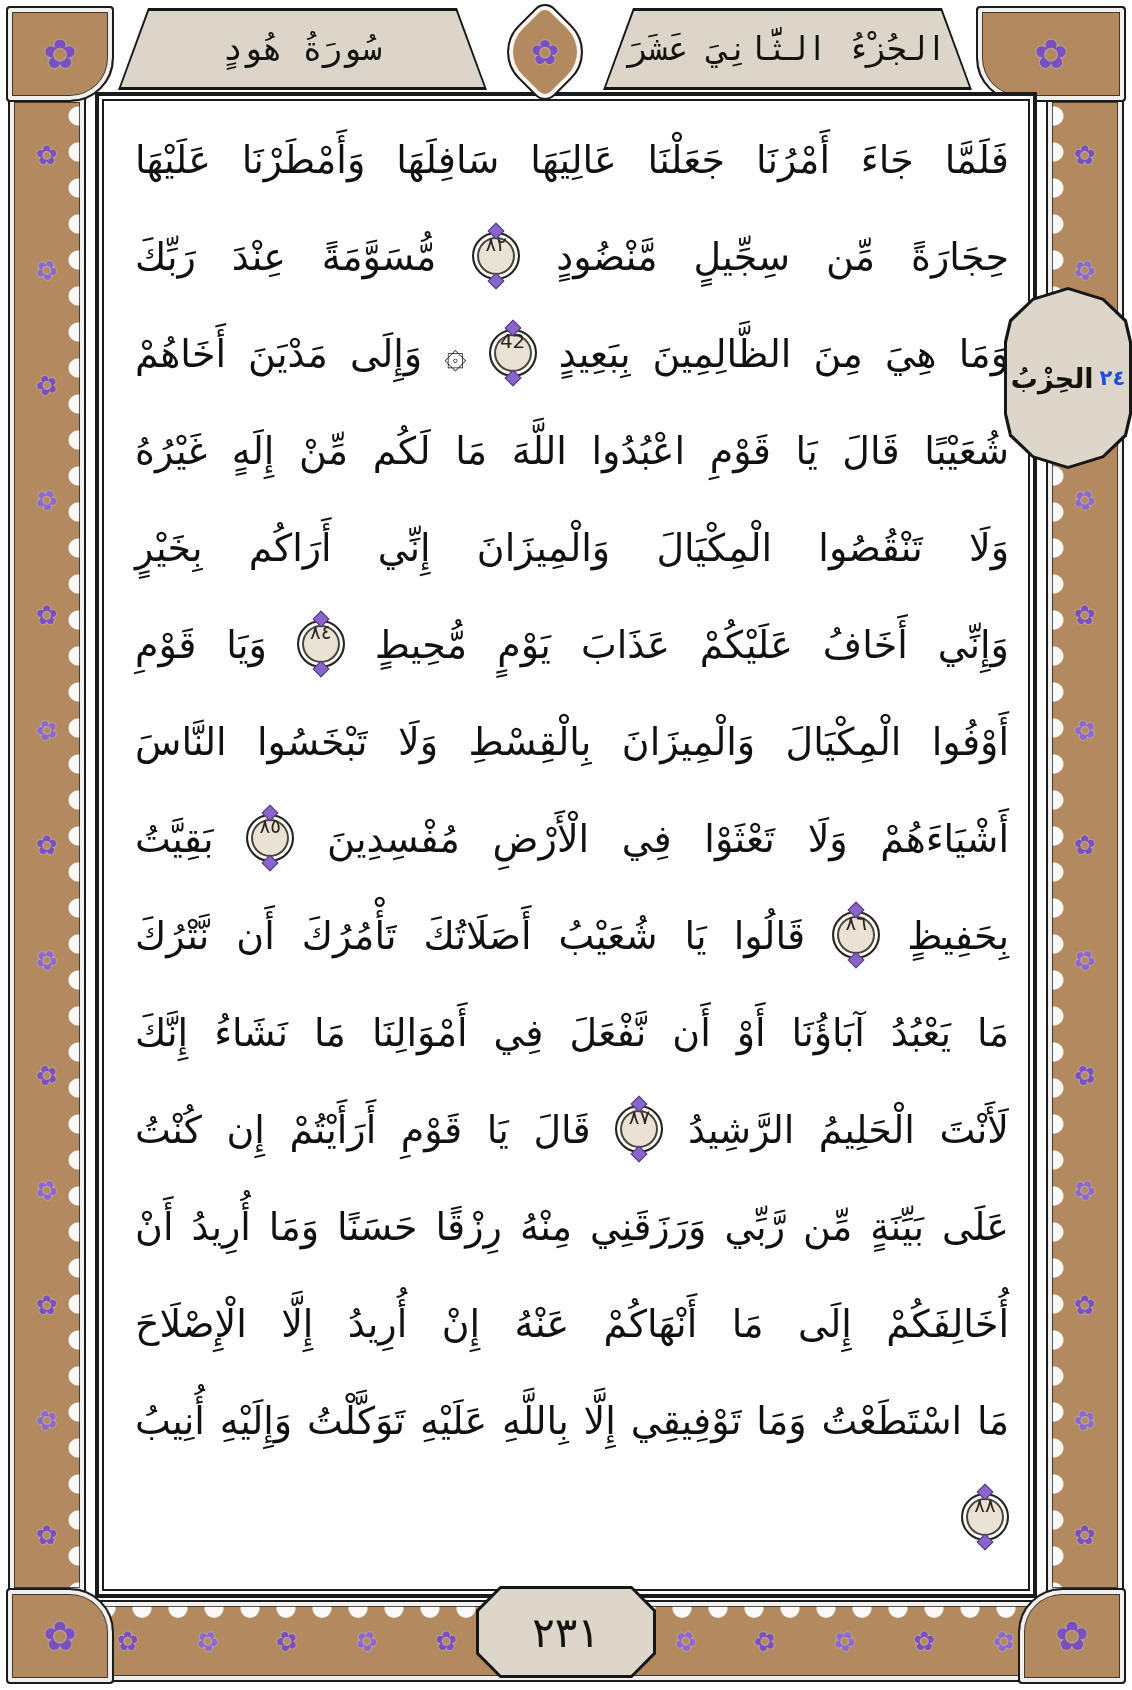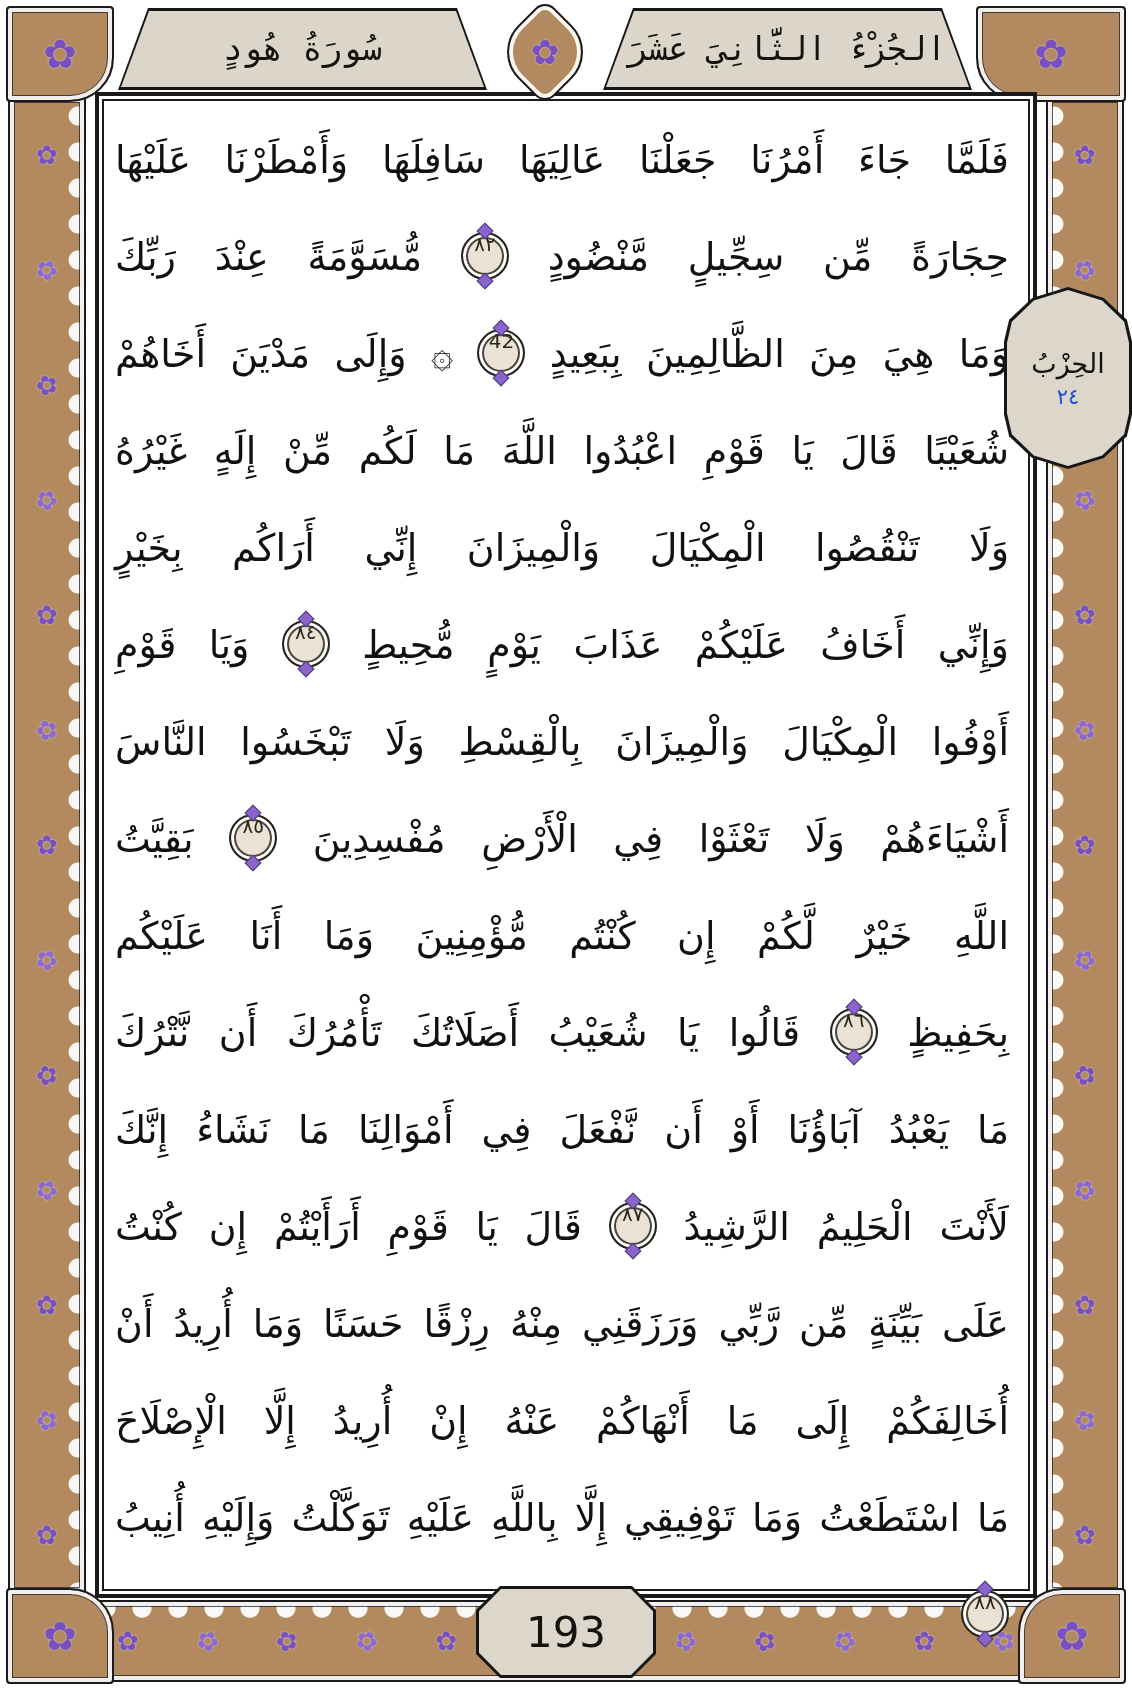--- a/index.html
+++ b/index.html
@@ -66,21 +66,21 @@
   .header-ornament::before { content:""; position:absolute; width:72px; height:72px; top:6px;
     background:#b3895f; border:2px solid #1b1b1b; border-radius:14px 50% 14px 50%;
     box-shadow: inset 0 0 0 4px rgba(255,255,255,.92); transform:rotate(45deg); }
   .header-ornament .bloom { position:relative; font-size:34px; top:3px; }
 
   
   .text-frame {
     position:absolute; left:95px; right:95px; top:92px; bottom:92px;
     background:#ffffff; border:4px solid #1b1b1b;
     box-shadow: inset 0 0 0 3px #ffffff, inset 0 0 0 5px #1b1b1b;
-    padding:16px 24px 10px 16px; z-index:2;
+    padding:16px 24px 10px 36px; z-index:2;
   }
   .qlines { width:100%; height:100%; direction:rtl; }
   .qline {
     direction:rtl; text-align:justify; text-align-last:justify; text-justify:inter-word;
     font-size:38px; line-height:97px; height:97px; white-space:normal;
     color:#111; font-family:"DejaVu Sans", sans-serif;
   }
 
   
   .ayah {
@@ -98,21 +98,21 @@
   .ayah::before { top:-9px; }
   .ayah::after  { bottom:-9px; }
   .ayah-num { font-size:20px; color:#2a251d; line-height:1; }
 
   
   .hizb { position:absolute; right:0px; top:287px; width:128px; height:182px; z-index:4; }
   .hizb-shell { position:absolute; inset:0; background:#161616;
     clip-path:polygon(50% 0,78% 6%,96% 18%,100% 30%,100% 70%,96% 82%,78% 94%,50% 100%,22% 94%,4% 82%,0 70%,0 30%,4% 18%,22% 6%); }
   .hizb-face { position:absolute; inset:3px; background:#ddd6ca;
     clip-path:polygon(50% 0,78% 6%,96% 18%,100% 30%,100% 70%,96% 82%,78% 94%,50% 100%,22% 94%,4% 82%,0 70%,0 30%,4% 18%,22% 6%);
-    display:flex; flex-direction:column; align-items:center; justify-content:center; gap:6px; }
+    display:flex; flex-direction:row; align-items:center; justify-content:center; gap:6px;font-weight:bold; }
   .hizb-label { font-size:27px; color:#15120d; }
   .hizb-number { font-size:21px; color:#1d4ed8; }
 
   
   .pageno { position:absolute; left:50%; bottom:12px; transform:translateX(-50%);
     width:180px; height:92px; z-index:5; }
   .pageno-shell { position:absolute; inset:0; background:#161616;
     clip-path:polygon(24px 0, calc(100% - 24px) 0, 100% 26%, 100% 74%, calc(100% - 24px) 100%, 24px 100%, 0 74%, 0 26%); }
   .pageno-face { position:absolute; inset:3px; background:#ddd6ca;
     clip-path:polygon(22px 0, calc(100% - 22px) 0, 100% 26%, 100% 74%, calc(100% - 22px) 100%, 22px 100%, 0 74%, 0 26%);
@@ -219,36 +219,35 @@
           </span> <span>۞ وَإِلَى مَدْيَنَ أَخَاهُمْ</span></div>
         <div class="qline"><span>شُعَيْبًا قَالَ يَا قَوْمِ اعْبُدُوا اللَّهَ مَا لَكُم مِّنْ إِلَهٍ غَيْرُهُ</span></div>
         <div class="qline"><span>وَلَا تَنْقُصُوا الْمِكْيَالَ وَالْمِيزَانَ إِنِّي أَرَاكُم بِخَيْرٍ</span></div>
         <div class="qline"><span>وَإِنِّي أَخَافُ عَلَيْكُمْ عَذَابَ يَوْمٍ مُّحِيطٍ</span> <span class="ayah">
             <span class="ayah-num">٨٤</span>
           </span> <span>وَيَا قَوْمِ</span></div>
         <div class="qline"><span>أَوْفُوا الْمِكْيَالَ وَالْمِيزَانَ بِالْقِسْطِ وَلَا تَبْخَسُوا النَّاسَ</span></div>
         <div class="qline"><span>أَشْيَاءَهُمْ وَلَا تَعْثَوْا فِي الْأَرْضِ مُفْسِدِينَ</span> <span class="ayah">
             <span class="ayah-num">٨٥</span>
           </span> <span>بَقِيَّتُ</span></div>
-        <div class="qline"><span>اللَّهِ خَيْرٌ لَّكُمْ إِن كُنْتُم مُّؤْمِنِينَ وَمَا أَنَا عَلَيْكُم</span></div>
         <div class="qline"><span>بِحَفِيظٍ</span> <span class="ayah">
             <span class="ayah-num">٨٦</span>
           </span> <span>قَالُوا يَا شُعَيْبُ أَصَلَاتُكَ تَأْمُرُكَ أَن نَّتْرُكَ</span></div>
         <div class="qline"><span>مَا يَعْبُدُ آبَاؤُنَا أَوْ أَن نَّفْعَلَ فِي أَمْوَالِنَا مَا نَشَاءُ إِنَّكَ</span></div>
         <div class="qline"><span>لَأَنْتَ الْحَلِيمُ الرَّشِيدُ</span> <span class="ayah">
             <span class="ayah-num">٨٧</span>
           </span> <span>قَالَ يَا قَوْمِ أَرَأَيْتُمْ إِن كُنْتُ</span></div>
         <div class="qline"><span>عَلَى بَيِّنَةٍ مِّن رَّبِّي وَرَزَقَنِي مِنْهُ رِزْقًا حَسَنًا وَمَا أُرِيدُ أَنْ</span></div>
         <div class="qline"><span>أُخَالِفَكُمْ إِلَى مَا أَنْهَاكُمْ عَنْهُ إِنْ أُرِيدُ إِلَّا الْإِصْلَاحَ</span></div>
         <div class="qline"><span>مَا اسْتَطَعْتُ وَمَا تَوْفِيقِي إِلَّا بِاللَّهِ عَلَيْهِ تَوَكَّلْتُ وَإِلَيْهِ أُنِيبُ</span> <span class="ayah">
             <span class="ayah-num">٨٨</span>
           </span> </div>
       </div>
   </div>
 
   <div class="pageno">
     <div class="pageno-shell"></div>
     <div class="pageno-face">
-      <span>193</span>
+      <span>٢٣١</span>
     </div>
   </div>
 
 </div>
 
 </body></html>

